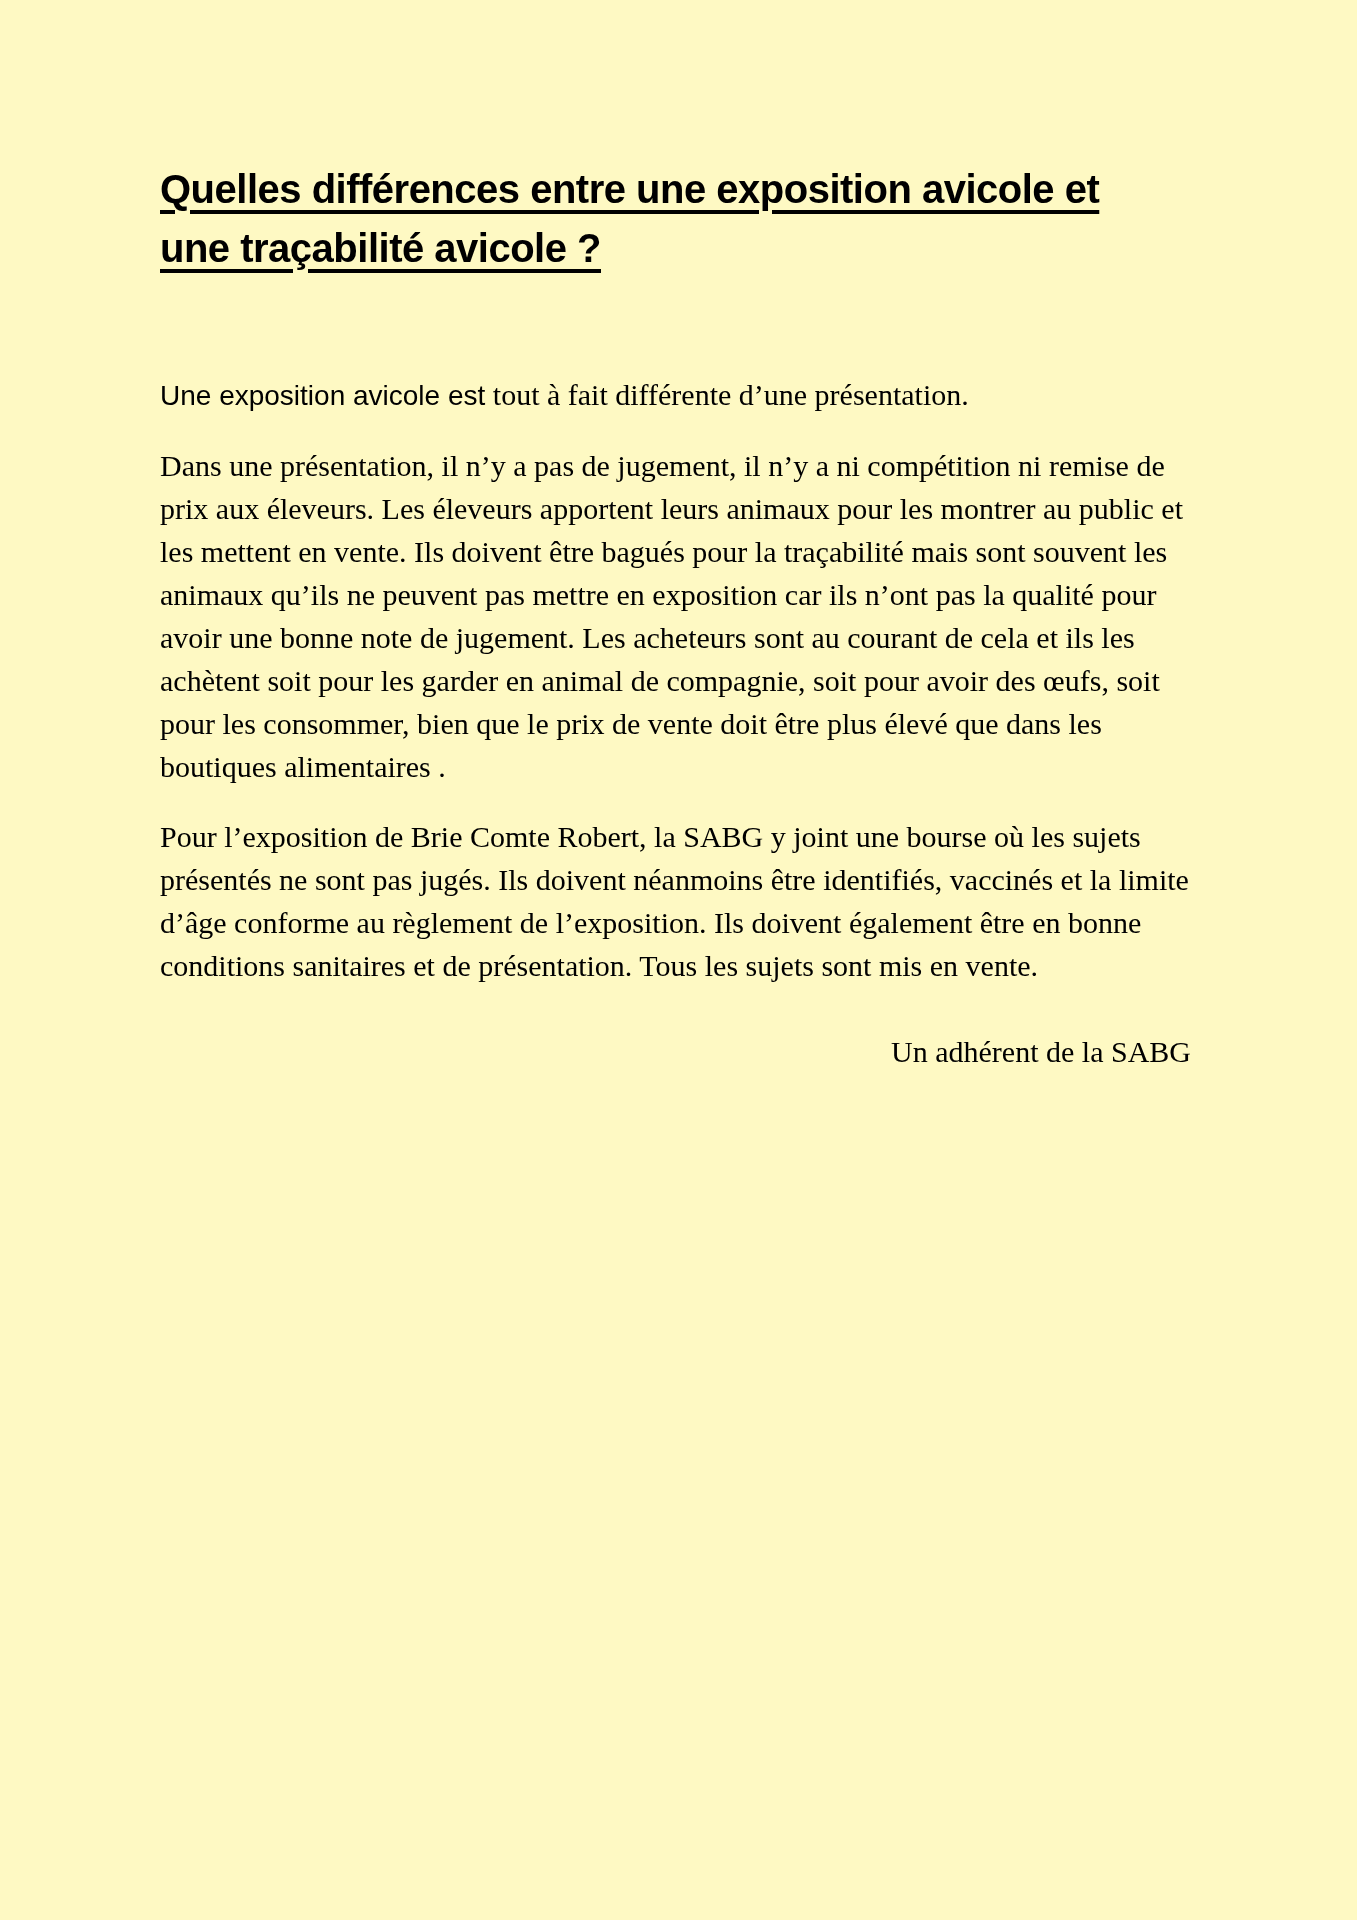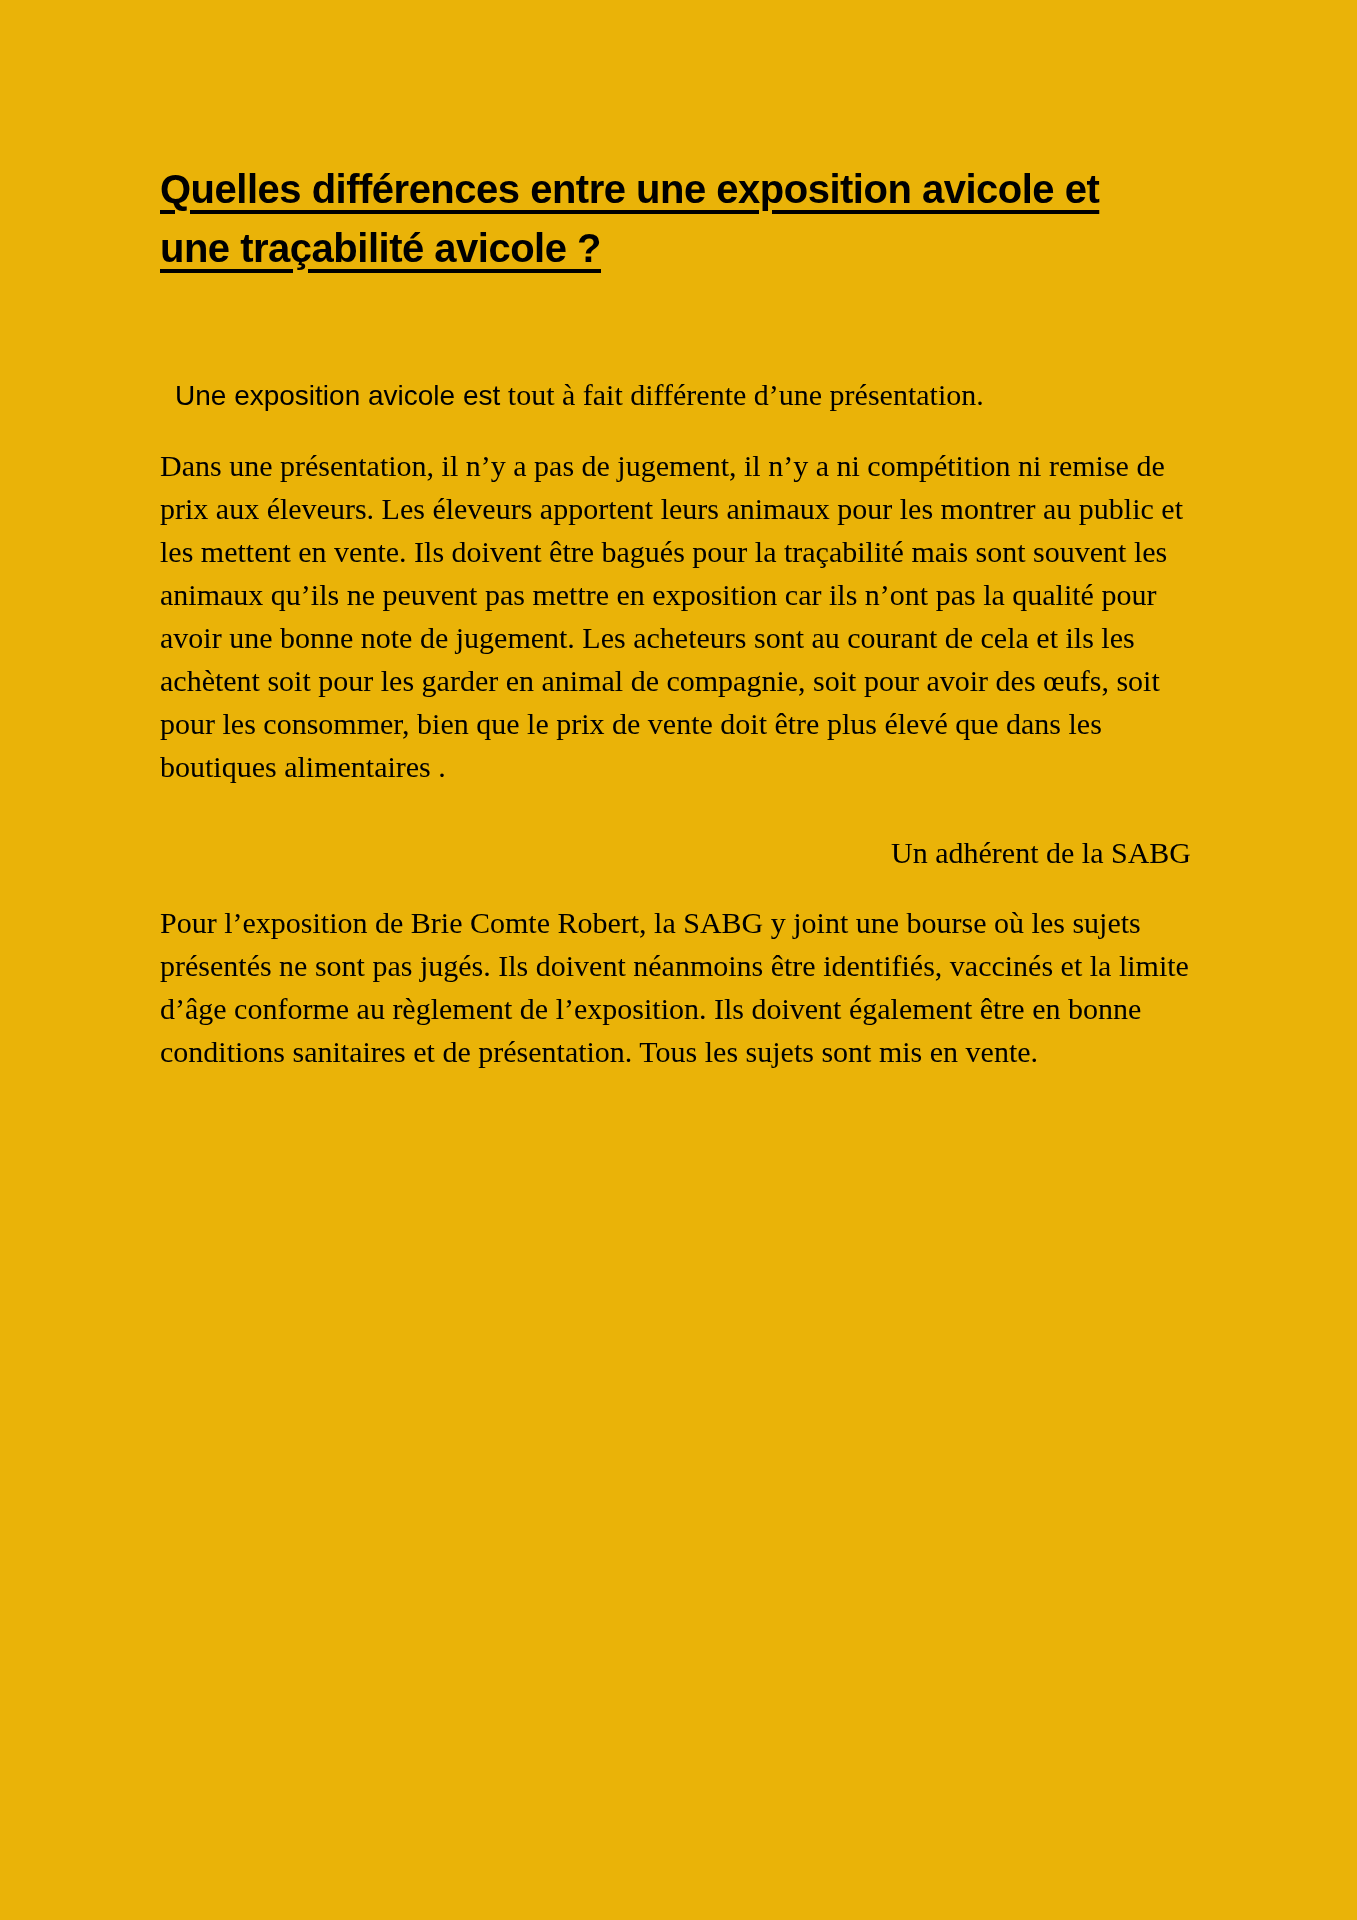--- a/index.html
+++ b/index.html
@@ -4,21 +4,21 @@
 <style>
   html, body {
     margin: 0;
     padding: 0;
     background: #ffffff;
   }
   .page {
     position: relative;
     width: 1357px;
     height: 1920px;
-    background: #eab308;
+    background: #fef9c3;
     overflow: hidden;
     font-family: "Liberation Serif", serif;
     color: #000000;
     box-sizing: border-box;
     padding: 160px 166px 0 160px;
   }
   .doc-title {
     font-family: "Liberation Sans", sans-serif;
     font-weight: bold;
     font-size: 40px;
@@ -31,21 +31,20 @@
   }
   .body-text {
     font-size: 30px;
     line-height: 43px;
   }
   .para {
     margin: 0 0 27px 0;
   }
   .para-first {
     margin-top: 95px;
-    margin-left: 15px;
   }
   .lead-sans {
     font-family: "Liberation Sans", sans-serif;
     font-size: 28px;
   }
   .signature {
     text-align: right;
     margin-top: 43px;
   }
 </style>
@@ -55,19 +54,19 @@
 <div class="page">
 
   <h1 class="doc-title"><span>Quelles différences entre une exposition avicole et</span><br><span>une traçabilité avicole ?</span></h1>
 
   <div class="body-text">
 
     <p class="para para-first"><span class="lead-sans">Une exposition avicole est</span><span> tout à fait différente d’une présentation.</span></p>
 
     <p class="para">Dans une présentation, il n’y a pas de jugement, il n’y a ni compétition ni remise de prix aux éleveurs. Les éleveurs apportent leurs animaux pour les montrer au public et les mettent en vente. Ils doivent être bagués pour la traçabilité mais sont souvent les animaux qu’ils ne peuvent pas mettre en exposition car ils n’ont pas la qualité pour avoir une bonne note de jugement. Les acheteurs sont au courant de cela et ils les achètent soit pour les garder en animal de compagnie, soit pour avoir des œufs, soit pour les consommer, bien que le prix de vente doit être plus élevé que dans les boutiques alimentaires .</p>
 
+    <p class="para">Pour l’exposition de Brie Comte Robert, la SABG y joint une bourse où les sujets présentés ne sont pas jugés. Ils doivent néanmoins être identifiés, vaccinés et la limite d’âge conforme au règlement de l’exposition. Ils doivent également être en bonne conditions sanitaires et de présentation. Tous les sujets sont mis en vente.</p>
+
     <p class="para signature">Un adhérent de la SABG</p>
-
-    <p class="para">Pour l’exposition de Brie Comte Robert, la SABG y joint une bourse où les sujets présentés ne sont pas jugés. Ils doivent néanmoins être identifiés, vaccinés et la limite d’âge conforme au règlement de l’exposition. Ils doivent également être en bonne conditions sanitaires et de présentation. Tous les sujets sont mis en vente.</p>
 
   </div>
 
 </div>
 
 </body></html>

